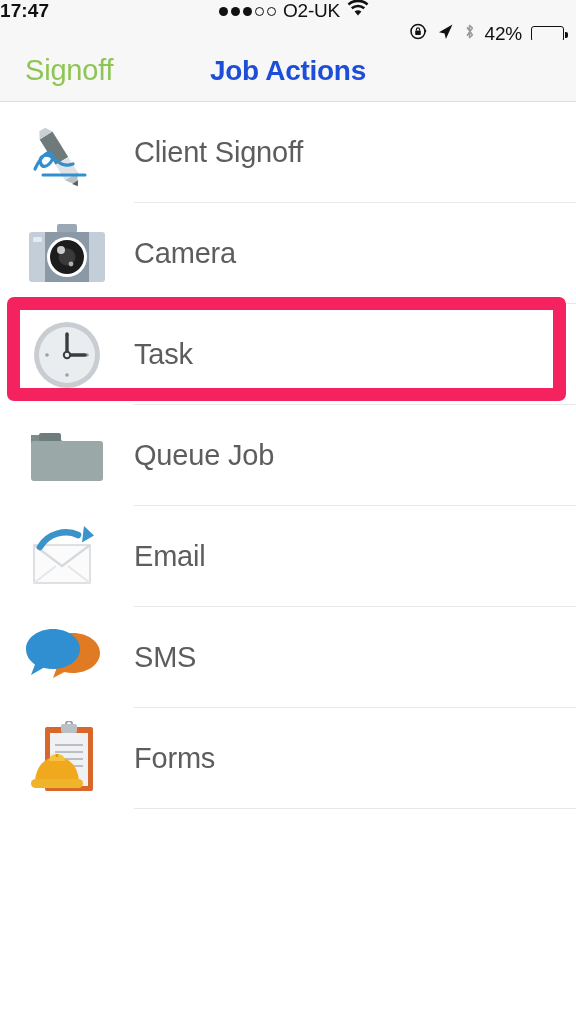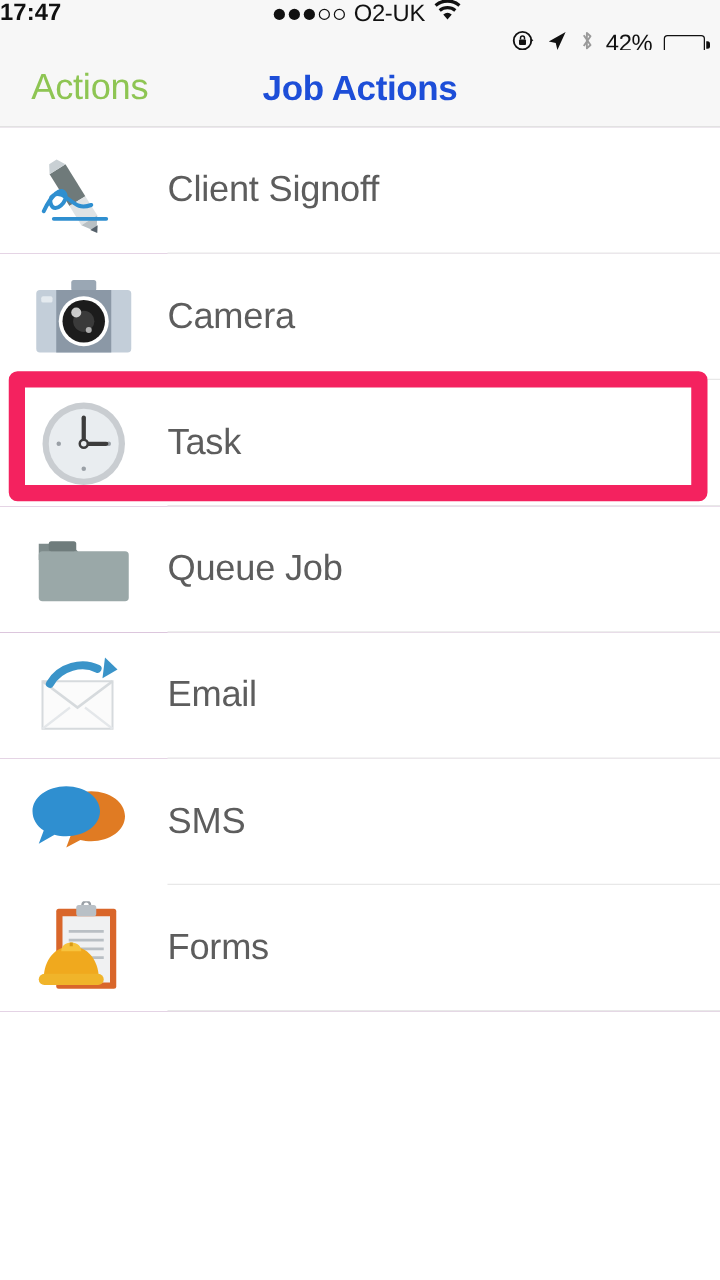--- a/index.html
+++ b/index.html
@@ -63,21 +63,21 @@
     background:none; border:none;
     font-family:"Liberation Sans", sans-serif;
   }
   .nav-title{
     position:absolute; left:0; right:0; text-align:center;
     font-size:28px; font-weight:700; color:#1d4ed8;
     letter-spacing:-0.3px; pointer-events:none;
   }
 
   
-  .list{ width:576px; background:#701a75; }
+  .list{ width:576px; background:#ec4899; }
   .row{
     height:101px; width:576px;
     display:flex; align-items:center;
     background:#fff; position:relative;
     cursor:pointer;
   }
   .row-sep{
     position:absolute; left:134px; right:0; bottom:0;
     height:1px; background:#e8e8e8;
   }
@@ -144,21 +144,21 @@
       </svg>
     </span>
     <span class="batt-pct">42%</span>
     <span class="battery">
       <span class="batt-fill" style="width:42%"></span>
     </span>
   </div>
 </div>
 
 <div class="nav-bar">
-  <button class="nav-cancel">Actions</button>
+  <button class="nav-cancel">Signoff</button>
   <div class="nav-title">Job Actions</div>
 </div>
 
 <div class="list">
 
   <div class="row">
     <div class="row-icon">
       <svg width="92" height="72" viewBox="0 0 92 72">
         <g transform="rotate(-32 46 36)">
           <rect x="30" y="10" width="15" height="30" fill="#6f7a7a"></rect>

